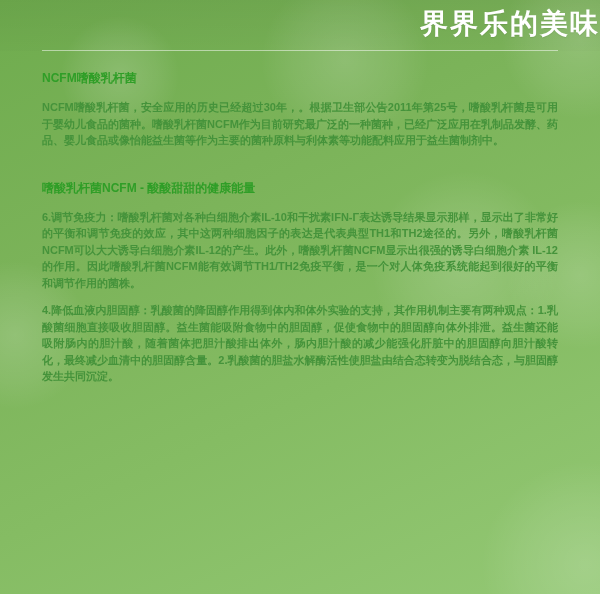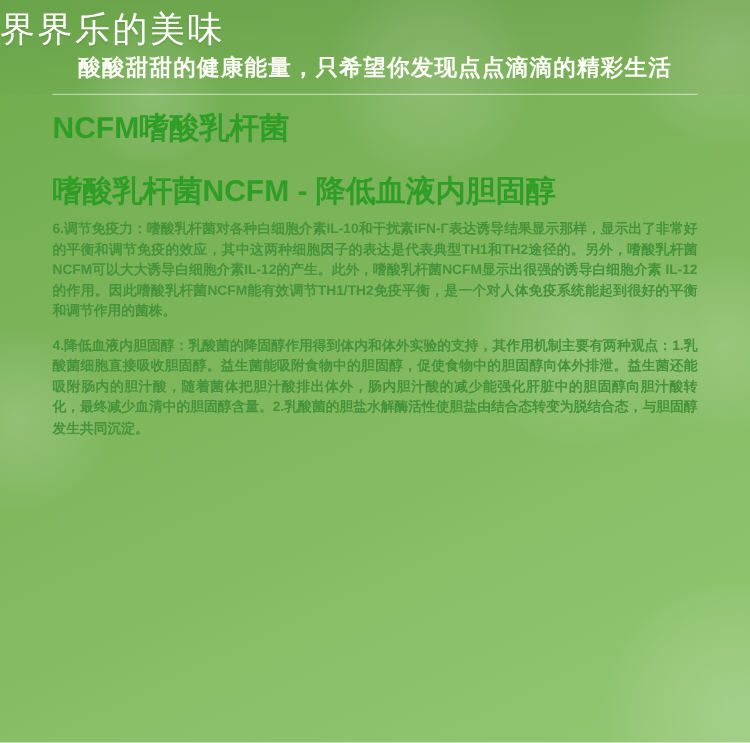--- a/index.html
+++ b/index.html
@@ -20,37 +20,37 @@
   .b4 { left:370px; top:170px;  width:190px; height:190px; }
   .b5 { left:505px; top:200px;  width:150px; height:150px; }
   .b6 { left:480px; top:460px;  width:210px; height:210px; }
   .b7 { left:-60px; top:260px;  width:150px; height:150px; }
   .header {
     position:relative;
     padding-top:7px;
     background:linear-gradient(rgba(0,0,0,0.05), rgba(0,0,0,0.015));
   }
   .title {
-    text-align:left; color:#ffffff;
-    font-size:28px; line-height:34px; font-weight:normal; letter-spacing:2px;
+    text-align:right; color:#ffffff;
+    font-size:28px; line-height:34px; font-weight:bold; letter-spacing:2px;
     text-shadow:0 1px 1px rgba(0,0,0,0.08);
   }
   .subtitle {
     text-align:center; color:#fcfdf6;
     font-size:18px; line-height:24px; font-weight:bold; letter-spacing:1px;
     margin-top:1px;
   }
   .divider {
     margin:9px 42px 0;
     border-top:1px solid rgba(255,255,255,0.5);
     height:0;
   }
   .main { position:relative; padding:15px 42px 0; }
   .section-heading {
-    color:#2f9e27; font-size:24px; line-height:24px; font-weight:bold;
+    color:#2f9e27; font-size:12px; line-height:24px; font-weight:bold;
     margin:0 0 9px 0;
   }
   .para {
     color:#45933b; font-size:11px; line-height:16.5px; font-weight:bold;
     text-align:justify; margin:0 0 5px 0;
   }
   .section-2 { margin-top:27px; }
   .section-2 .para { margin-bottom:11px; }
 </style>
 </head>
@@ -63,30 +63,30 @@
     <div class="bokeh b2"></div>
     <div class="bokeh b3"></div>
     <div class="bokeh b4"></div>
     <div class="bokeh b5"></div>
     <div class="bokeh b6"></div>
     <div class="bokeh b7"></div>
   </div>
 
   <div class="header">
     <div class="title">界界乐的美味</div>
-    <div class="subtitle">酸酸甜甜的健康能量，只希望你发现点点滴滴的精彩生活</div>
     <div class="divider"></div>
   </div>
 
   <div class="main">
 
     <div class="section section-1">
       <h2 class="section-heading">NCFM嗜酸乳杆菌</h2>
+      <p class="para">NCFM嗜酸乳杆菌，安全应用的历史已经超过30年，。根据卫生部公告2011年第25号，嗜酸乳杆菌是可用于婴幼儿食品的菌种。嗜酸乳杆菌NCFM作为目前研究最广泛的一种菌种，已经广泛应用在乳制品发酵、药品、婴儿食品或像怡能益生菌等作为主要的菌种原料与利体素等功能配料应用于益生菌制剂中。</p>
     </div>
 
     <div class="section section-2">
-      <h2 class="section-heading">嗜酸乳杆菌NCFM - 降低血液内胆固醇</h2>
+      <h2 class="section-heading">嗜酸乳杆菌NCFM - 酸酸甜甜的健康能量</h2>
       <p class="para">6.调节免疫力：嗜酸乳杆菌对各种白细胞介素IL-10和干扰素IFN-Γ表达诱导结果显示那样，显示出了非常好的平衡和调节免疫的效应，其中这两种细胞因子的表达是代表典型TH1和TH2途径的。另外，嗜酸乳杆菌NCFM可以大大诱导白细胞介素IL-12的产生。此外，嗜酸乳杆菌NCFM显示出很强的诱导白细胞介素 IL-12的作用。因此嗜酸乳杆菌NCFM能有效调节TH1/TH2免疫平衡，是一个对人体免疫系统能起到很好的平衡和调节作用的菌株。</p>
       <p class="para">4.降低血液内胆固醇：乳酸菌的降固醇作用得到体内和体外实验的支持，其作用机制主要有两种观点：1.乳酸菌细胞直接吸收胆固醇。益生菌能吸附食物中的胆固醇，促使食物中的胆固醇向体外排泄。益生菌还能吸附肠内的胆汁酸，随着菌体把胆汁酸排出体外，肠内胆汁酸的减少能强化肝脏中的胆固醇向胆汁酸转化，最终减少血清中的胆固醇含量。2.乳酸菌的胆盐水解酶活性使胆盐由结合态转变为脱结合态，与胆固醇发生共同沉淀。</p>
     </div>
 
   </div>
 </div>
 
 </body></html>

